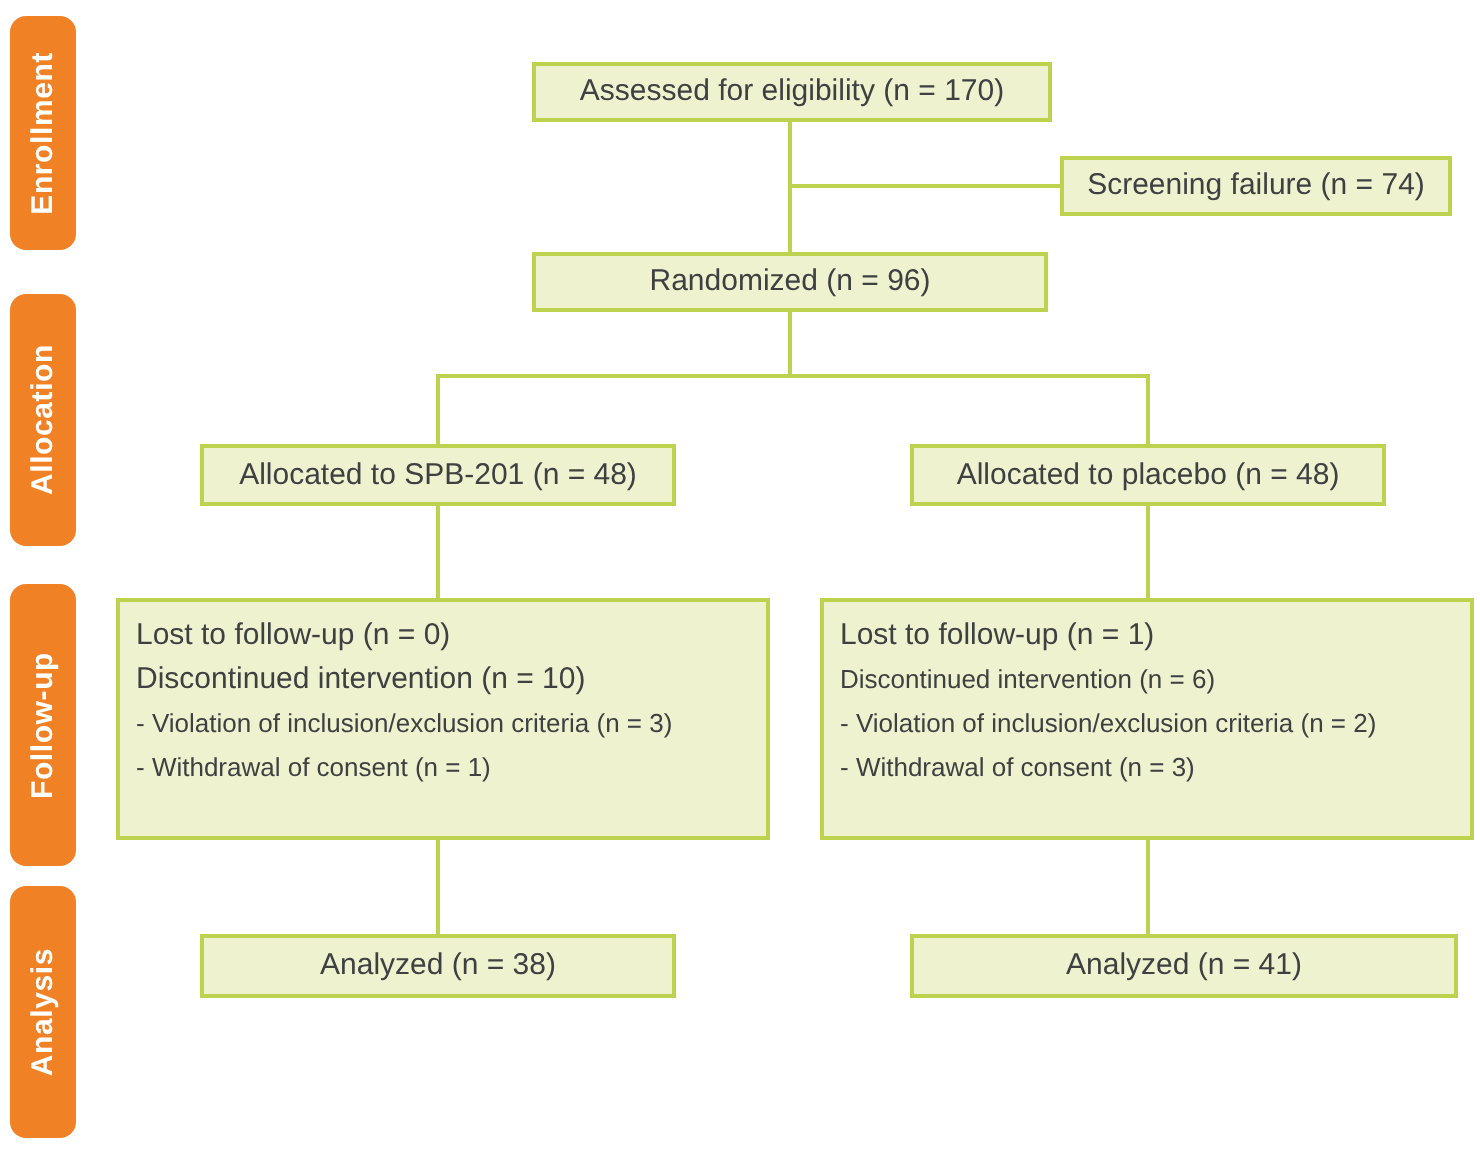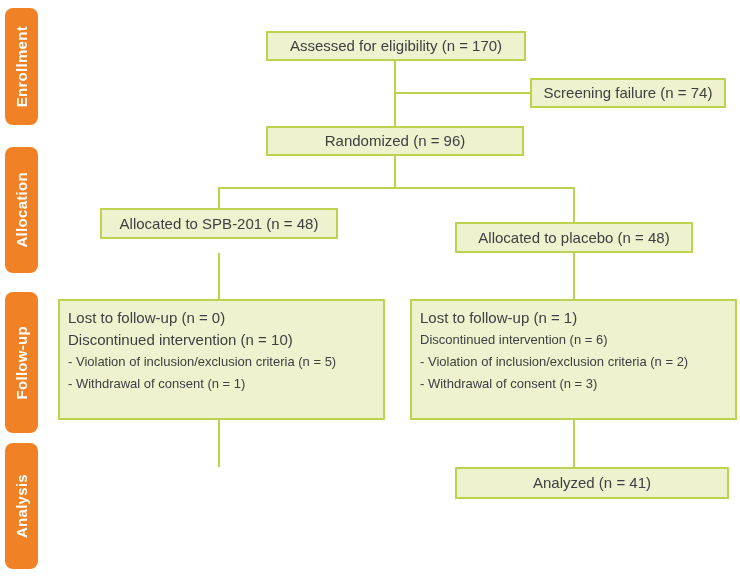--- a/index.html
+++ b/index.html
@@ -56,21 +56,21 @@
     font-size: 15px;
     display: flex;
     align-items: center;
     justify-content: center;
     text-align: center;
     line-height: 1.15;
   }
   .box-assessed   { left: 266px; top: 31px;  width: 260px; height: 30px; }
   .box-screening  { left: 530px; top: 78px;  width: 196px; height: 30px; }
   .box-randomized { left: 266px; top: 126px; width: 258px; height: 30px; }
-  .box-alloc-left  { left: 100px; top: 208px; width: 238px; height: 31px; }
+  .box-alloc-left  { left: 100px; top: 222px; width: 238px; height: 31px; }
   .box-alloc-right { left: 455px; top: 222px; width: 238px; height: 31px; }
   .box-followup {
     display: block;
     text-align: left;
     padding: 6px 8px 4px 8px;
   }
   .box-followup-left  { left: 58px;  top: 299px; width: 327px; height: 121px; }
   .box-followup-right { left: 410px; top: 299px; width: 327px; height: 121px; }
   .fu-line    { font-size: 13px;  line-height: 22px; white-space: nowrap; }
   .fu-line.lg { font-size: 15px; }
@@ -123,26 +123,27 @@
 
   <div class="box box-assessed">Assessed for eligibility (n = 170)</div>
   <div class="box box-screening">Screening failure (n = 74)</div>
   <div class="box box-randomized">Randomized (n = 96)</div>
   <div class="box box-alloc-left">Allocated to SPB-201 (n = 48)</div>
   <div class="box box-alloc-right">Allocated to placebo (n = 48)</div>
 
   <div class="box box-followup box-followup-left">
     <div class="fu-line lg">Lost to follow-up (n = 0)</div>
     <div class="fu-line lg">Discontinued intervention (n = 10)</div>
-    <div class="fu-line">- Violation of inclusion/exclusion criteria (n = 5)</div>
+    <div class="fu-line">- Violation of inclusion/exclusion criteria (n = 3)</div>
     <div class="fu-line">- Withdrawal of consent (n = 1)</div>
   </div>
 
   <div class="box box-followup box-followup-right">
     <div class="fu-line lg">Lost to follow-up (n = 1)</div>
     <div class="fu-line">Discontinued intervention (n = 6)</div>
     <div class="fu-line">- Violation of inclusion/exclusion criteria (n = 2)</div>
     <div class="fu-line">- Withdrawal of consent (n = 3)</div>
   </div>
 
+  <div class="box box-analyzed-left">Analyzed (n = 38)</div>
   <div class="box box-analyzed-right">Analyzed (n = 41)</div>
 
 </div>
 
 </body></html>

